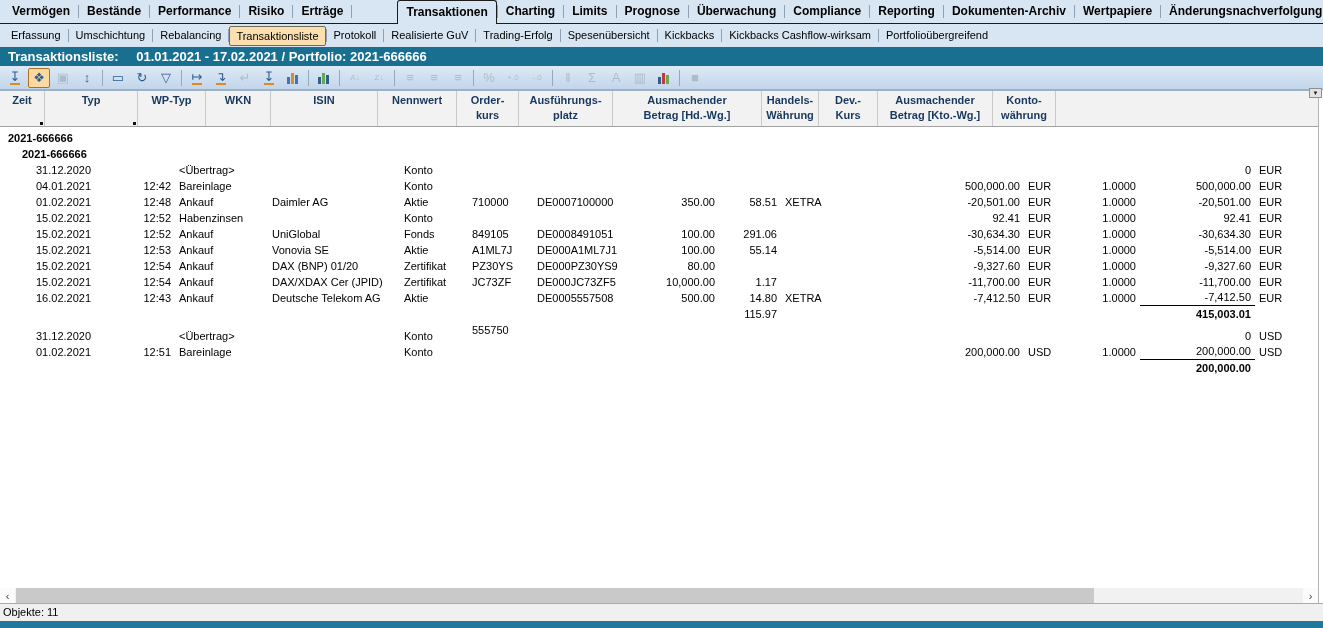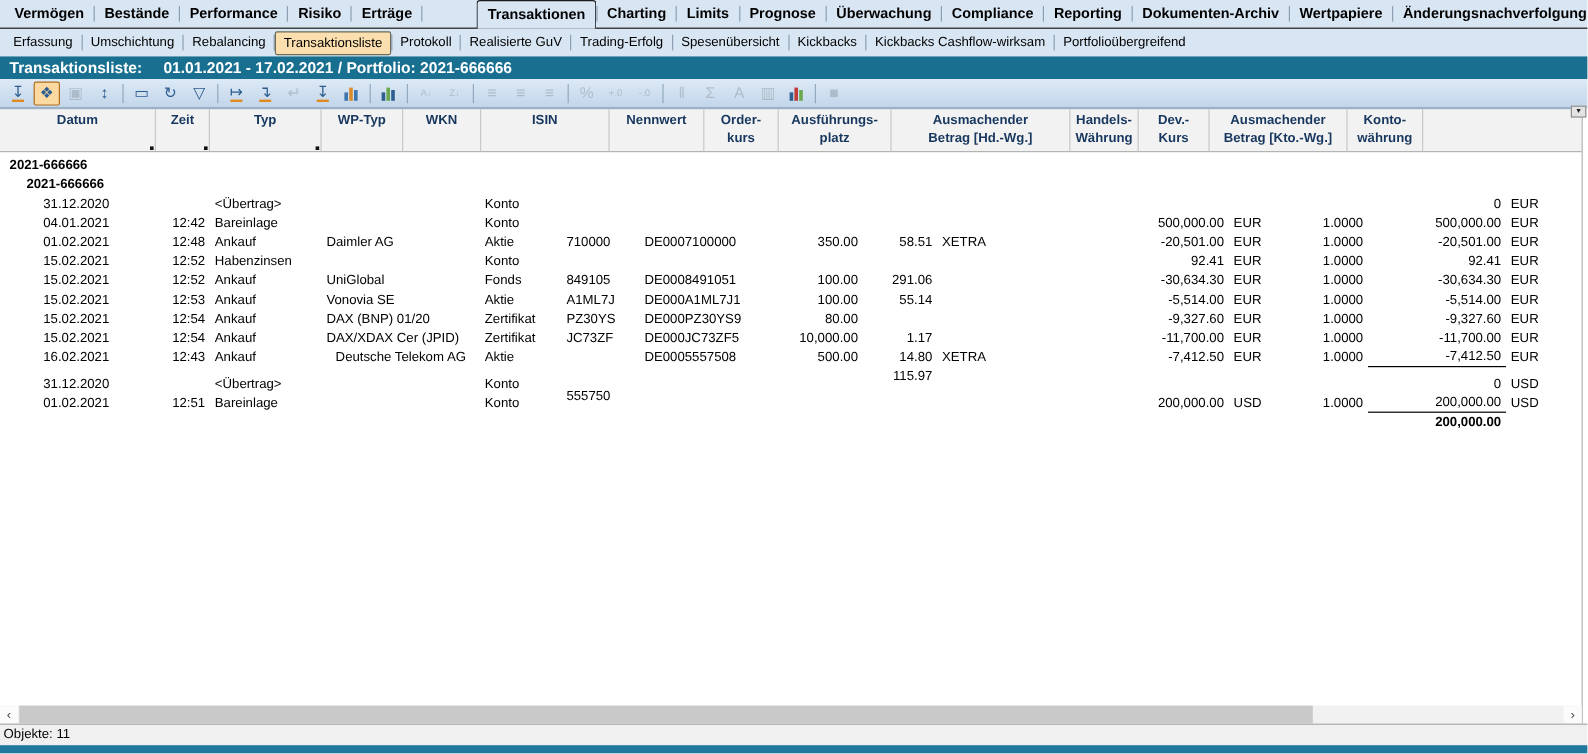--- a/index.html
+++ b/index.html
@@ -231,24 +231,20 @@
         <i style="background: rgb(105, 168, 79); height: 9px;"></i>
       </span>
     </button>
     <span class="tbsep"></span>
     <button class="tbtn disabled">
       <span class="gl" style="font-size: 13px;">■</span>
     </button>
   </div>
 
 <div id="thead">
-    <div class="hcell" style="width: 130px;">
-      <div>Datum</div>
-      <span class="hmark"></span>
-    </div>
     <div class="hcell" style="width: 45px;">
       <div>Zeit</div>
       <span class="hmark"></span>
     </div>
     <div class="hcell" style="width: 93px;">
       <div>Typ</div>
       <span class="hmark"></span>
     </div>
     <div class="hcell" style="width: 68px;">
       <div>WP-Typ</div>
@@ -427,32 +423,35 @@
       <div class="cell a-right c-betrag_hd" style="width: 149px;">-11,700.00</div>
       <div class="cell a-left c-hd_wg" style="width: 57px;">EUR</div>
       <div class="cell a-right c-dev_kurs" style="width: 59px;">1.0000</div>
       <div class="cell a-right c-betrag_kto" style="width: 115px;">-11,700.00</div>
       <div class="cell a-left c-kto_wg" style="width: 63px;">EUR</div>
     </div>
     <div class="trow data u">
       <div class="cell a-left c-datum" style="width: 130px;">16.02.2021</div>
       <div class="cell a-right c-zeit" style="width: 45px;">12:43</div>
       <div class="cell a-left c-typ" style="width: 93px;">Ankauf</div>
-      <div class="cell a-left c-wertpapier" style="width: 132px; text-align: center;">Deutsche Telekom AG</div>
+      <div class="cell a-left c-wertpapier" style="width: 132px;">Deutsche Telekom AG</div>
       <div class="cell a-left c-wp_typ" style="width: 68px;">Aktie</div>
       <div class="cell a-left c-wkn" style="width: 65px; margin-top: 32px;">555750</div>
       <div class="cell a-left c-isin" style="width: 107px;">DE0005557508</div>
       <div class="cell a-right c-nennwert" style="width: 79px;">500.00</div>
       <div class="cell a-right c-orderkurs" style="width: 62px;">14.80</div>
       <div class="cell a-left c-platz" style="width: 94px;">XETRA</div>
       <div class="cell a-right c-betrag_hd" style="width: 149px;">-7,412.50</div>
       <div class="cell a-left c-hd_wg" style="width: 57px;">EUR</div>
       <div class="cell a-right c-dev_kurs" style="width: 59px;">1.0000</div>
       <div class="cell a-right c-betrag_kto" style="width: 115px;">-7,412.50</div>
       <div class="cell a-left c-kto_wg" style="width: 63px;">EUR</div>
+    </div>
+    <div class="trow subtotal">
+      <div class="cell a-right" style="margin-left: 1140px; width: 115px;">415,003.01</div>
     </div>
     <div class="trow spacer"></div>
     <div class="trow data">
       <div class="cell a-left c-datum" style="width: 130px;">31.12.2020</div>
       <div class="cell a-right c-zeit" style="width: 45px;"></div>
       <div class="cell a-left c-typ" style="width: 93px;">&lt;Übertrag&gt;</div>
       <div class="cell a-left c-wertpapier" style="width: 132px;"></div>
       <div class="cell a-left c-wp_typ" style="width: 68px;">Konto</div>
       <div class="cell a-left c-wkn" style="width: 65px;"></div>
       <div class="cell a-left c-isin" style="width: 107px;"></div>

